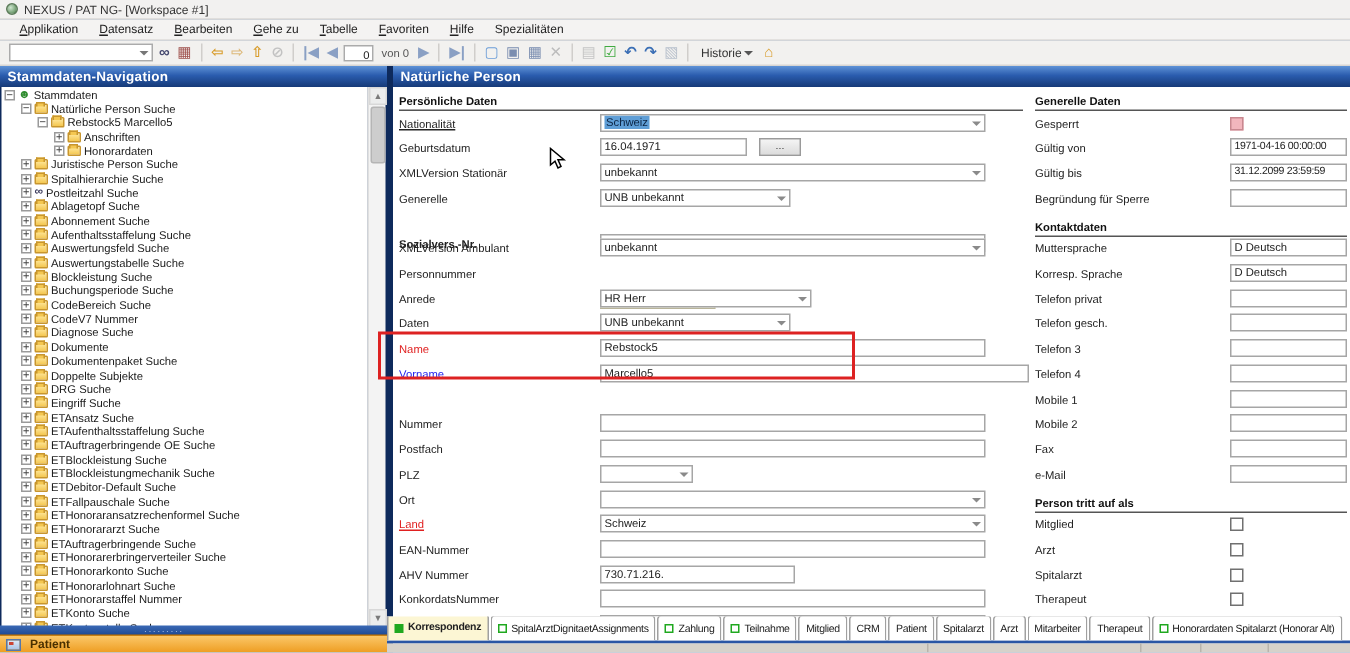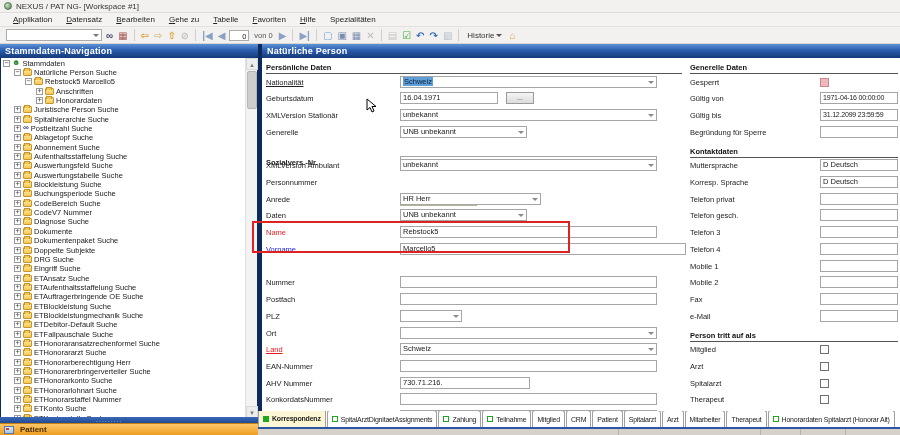--- a/index.html
+++ b/index.html
@@ -296,21 +296,21 @@
         <span>ETHonoraransatzrechenformel Suche</span>
       </div>
       <div class="tree-row" style="top: 289.85px; left: 13px;">
         <span class="twist">+</span>
         <span class="ti-folder"></span>
         <span>ETHonorararzt Suche</span>
       </div>
       <div class="tree-row" style="top: 299.2px; left: 13px;">
         <span class="twist">+</span>
         <span class="ti-folder"></span>
-        <span>ETHonorarberechtigung Herr</span>
+        <span>ETAuftragerbringende Suche</span>
       </div>
       <div class="tree-row" style="top: 308.55px; left: 13px;">
         <span class="twist">+</span>
         <span class="ti-folder"></span>
         <span>ETHonorarerbringerverteiler Suche</span>
       </div>
       <div class="tree-row" style="top: 317.9px; left: 13px;">
         <span class="twist">+</span>
         <span class="ti-folder"></span>
         <span>ETHonorarkonto Suche</span>

